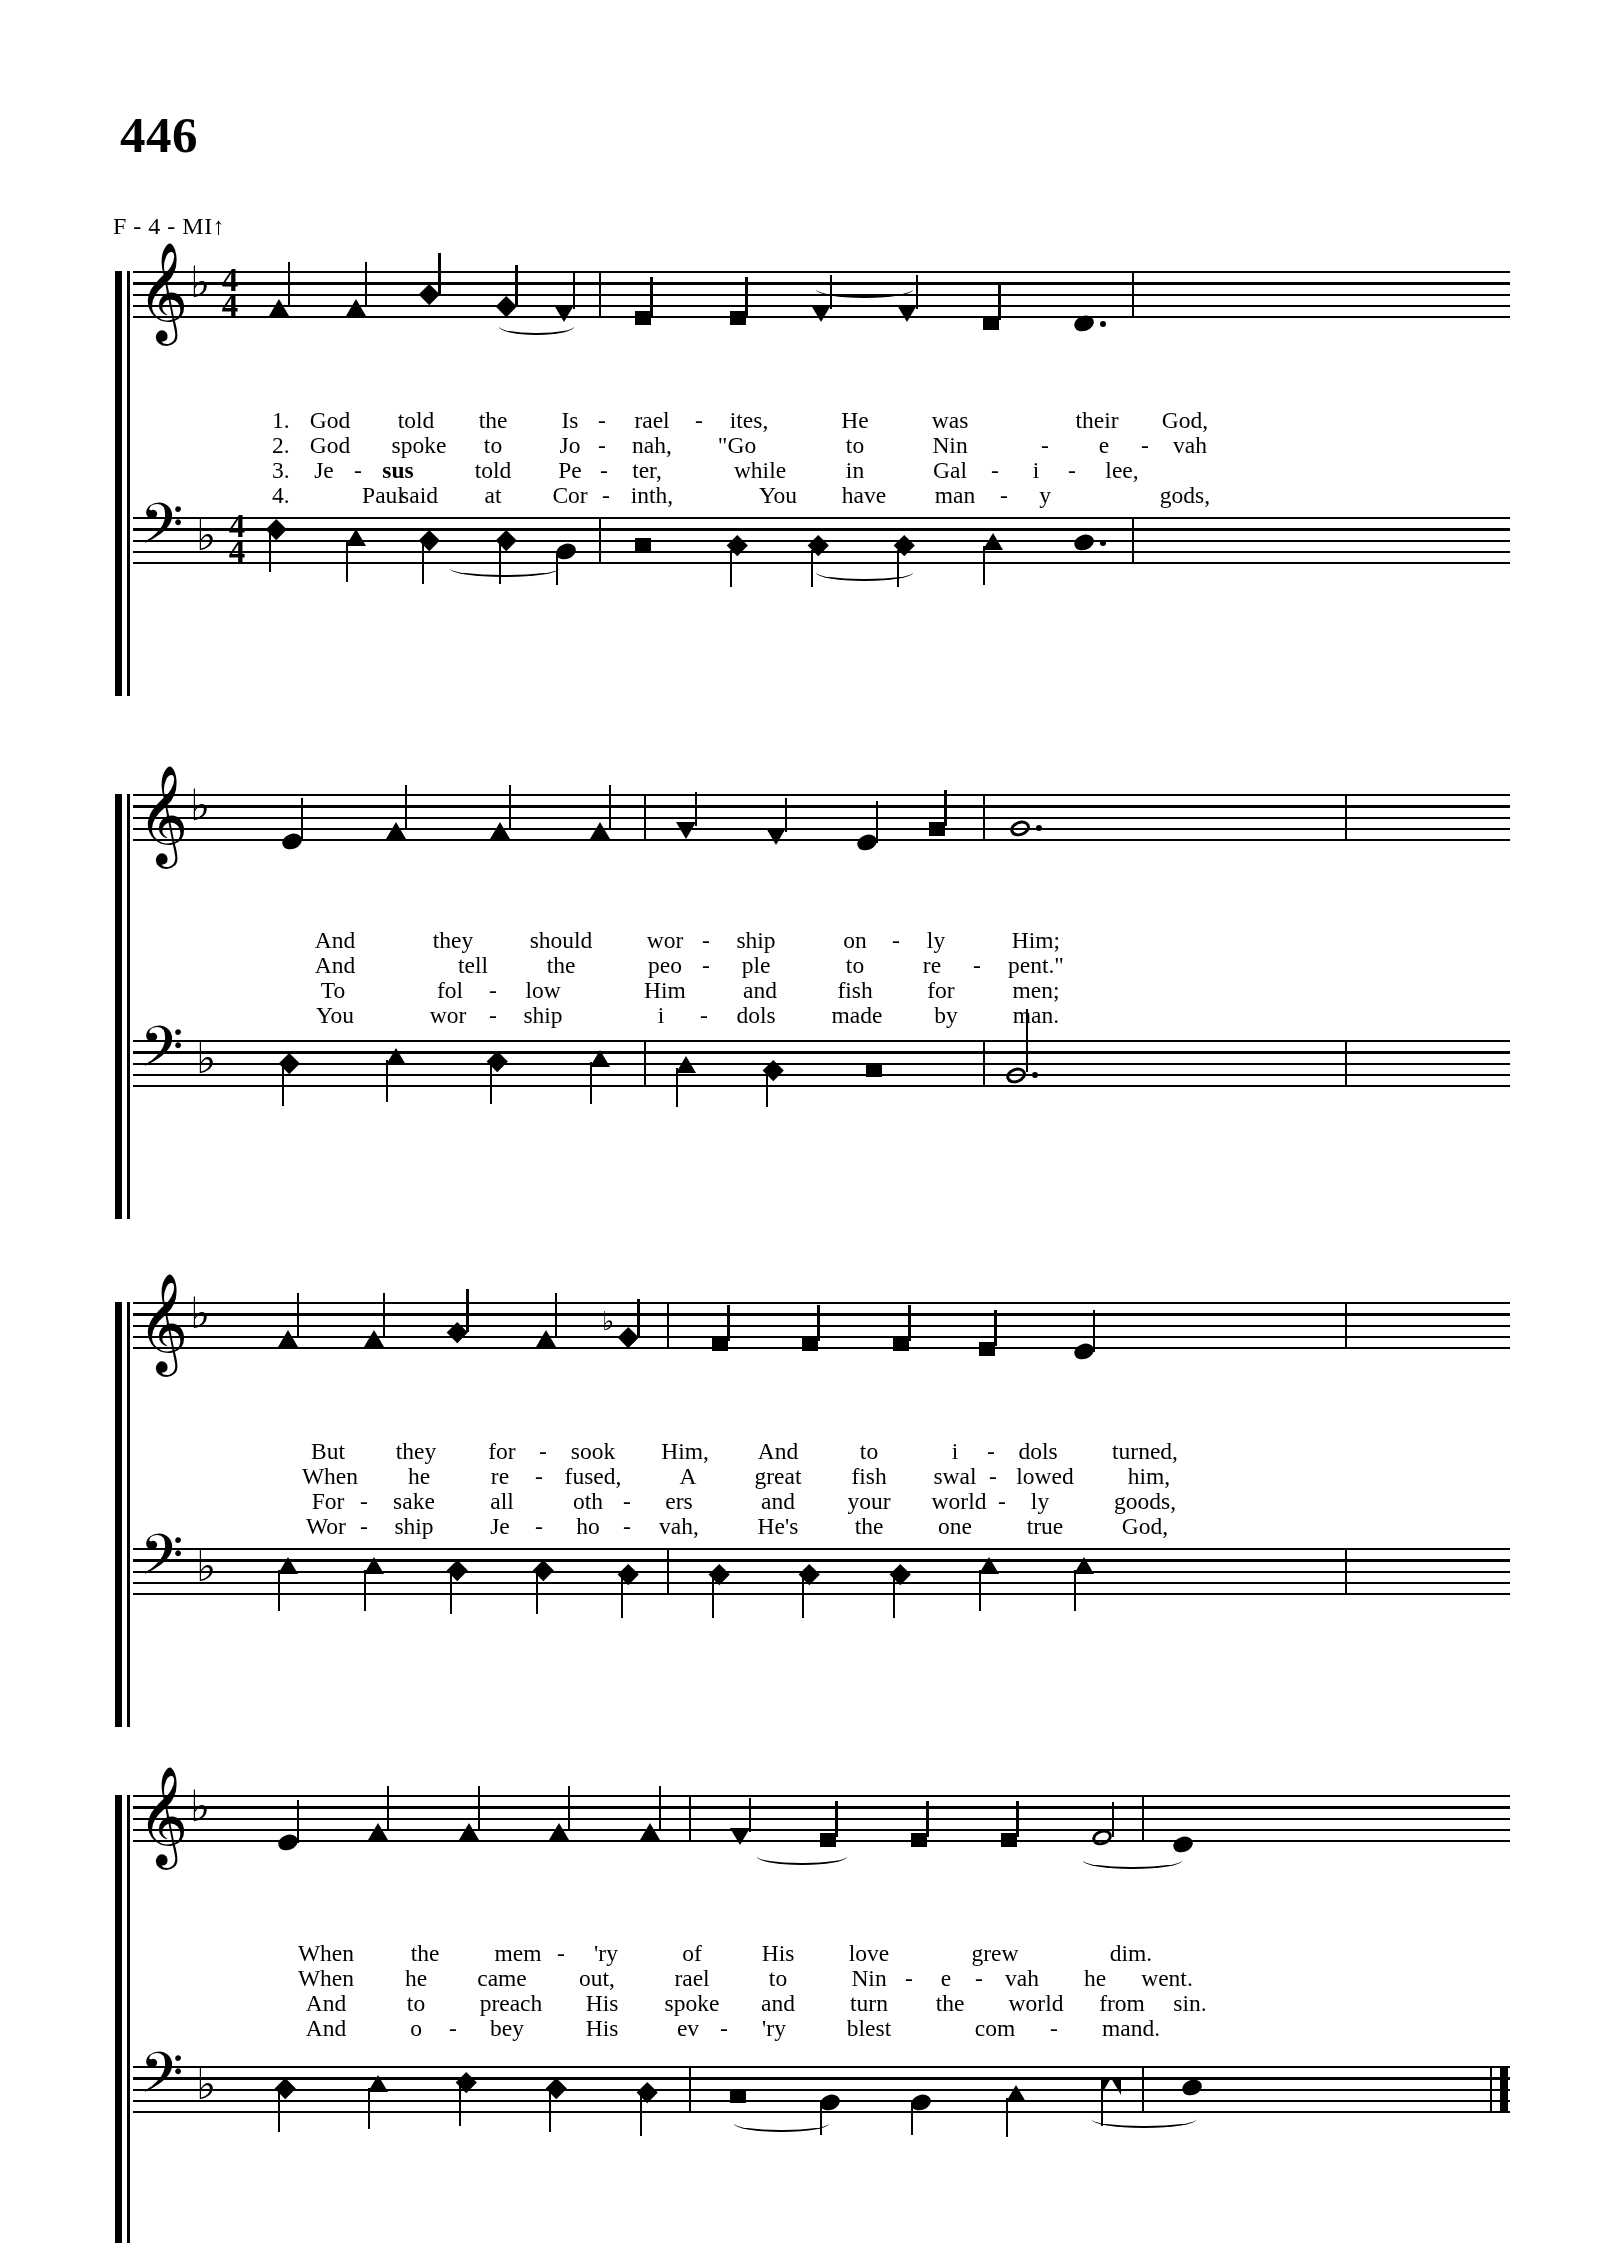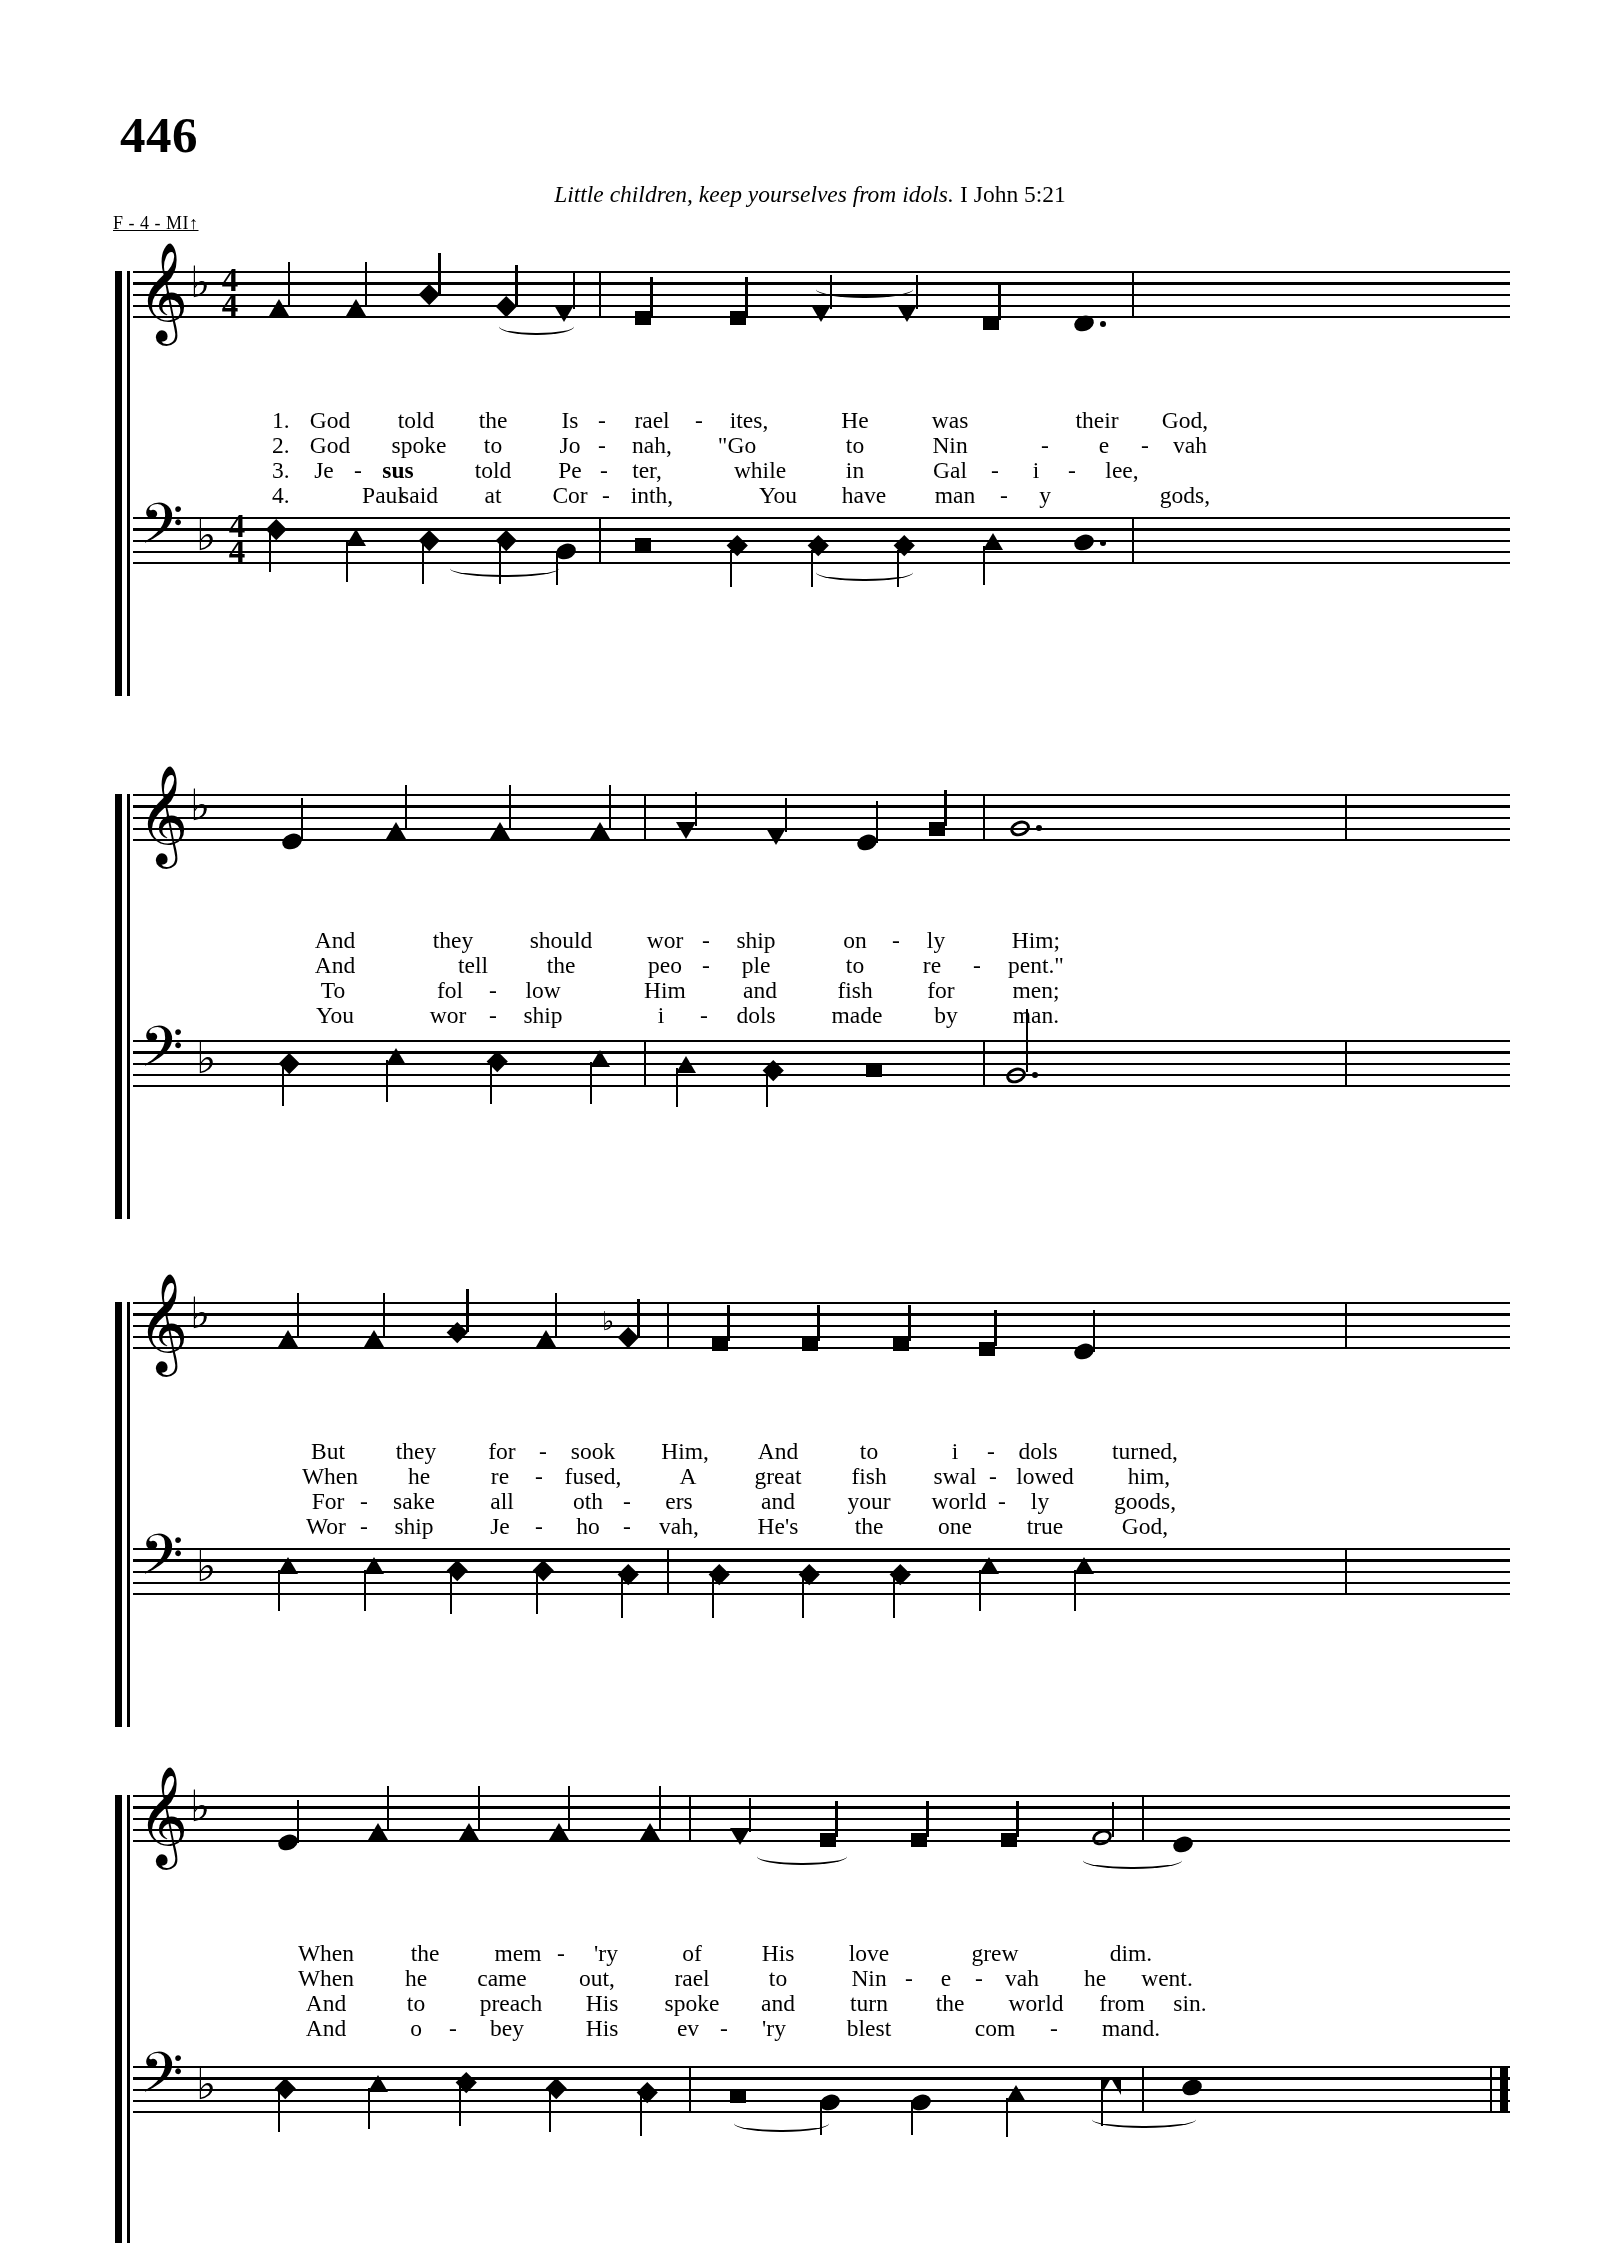--- a/index.html
+++ b/index.html
@@ -50,23 +50,22 @@
     font-style: italic;
   }
   .scripture-line .ref {
     font-style: normal;
     padding-left: 6.3px;
   }
   .key-sig {
     position: absolute;
     left: 113px;
     top: 213px;
-    font-size: 18px;
+    font-size: 24px;
     letter-spacing: 0.5px;
-    text-decoration: underline;
   }
 
   
   .system {
     position: absolute;
     left: 115px;
     width: 1395px;
   }
   .system .brace {
     position: absolute;
@@ -213,23 +212,20 @@
     text-align: center;
     transform: translateX(-50%);
   }
 </style>
 </head>
 <body>
 
 <div class="page">
 
   <div class="hymn-number">446</div>
-  <div class="scripture-line">
-    <span class="quote">Little children, keep yourselves from idols.</span><span class="ref">I John 5:21</span>
-  </div>
   <div class="key-sig">F - 4 - MI↑</div>
 
   <div class="system" style="top:271px; height:452px;">
     <div class="brace" style="top:0; height:425px;"></div>
     <div class="brace inner" style="top:0; height:425px;"></div>
 
     <div class="staff" style="top:0;">
       <div class="line l0"></div>
       <div class="line l1"></div>
       <div class="line l2"></div>

